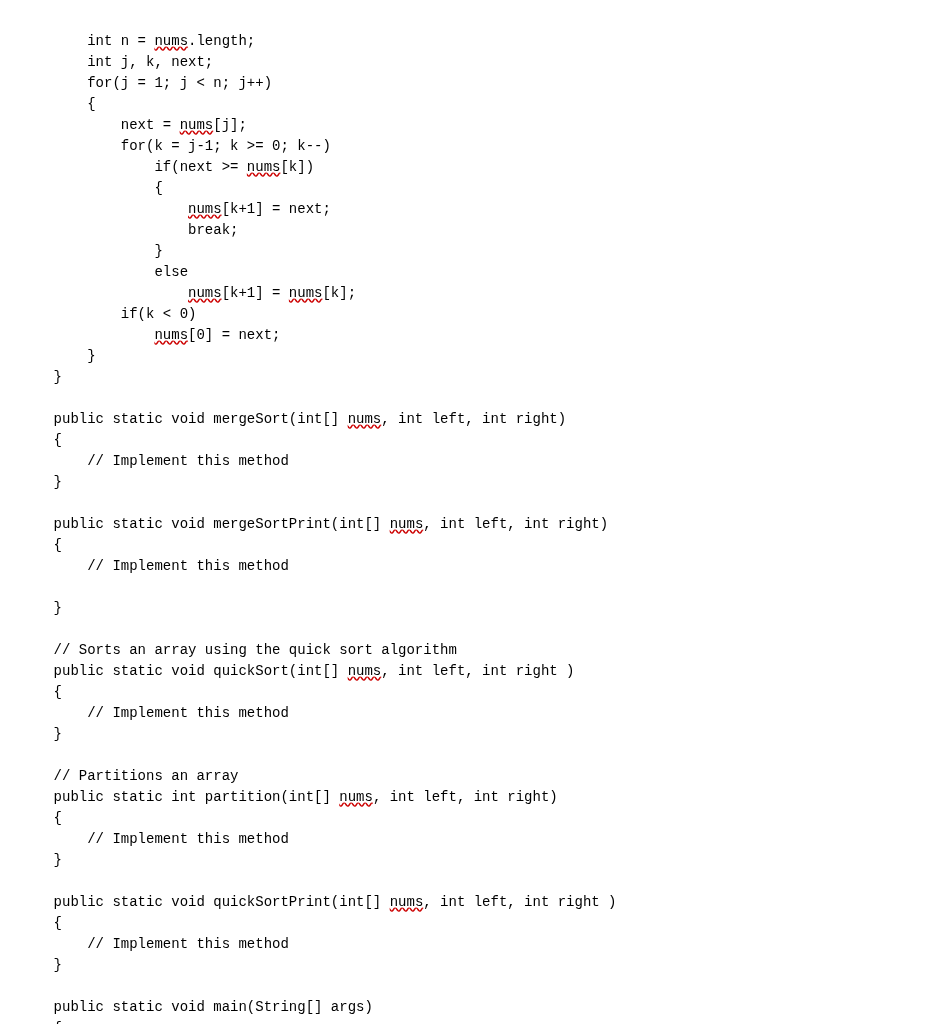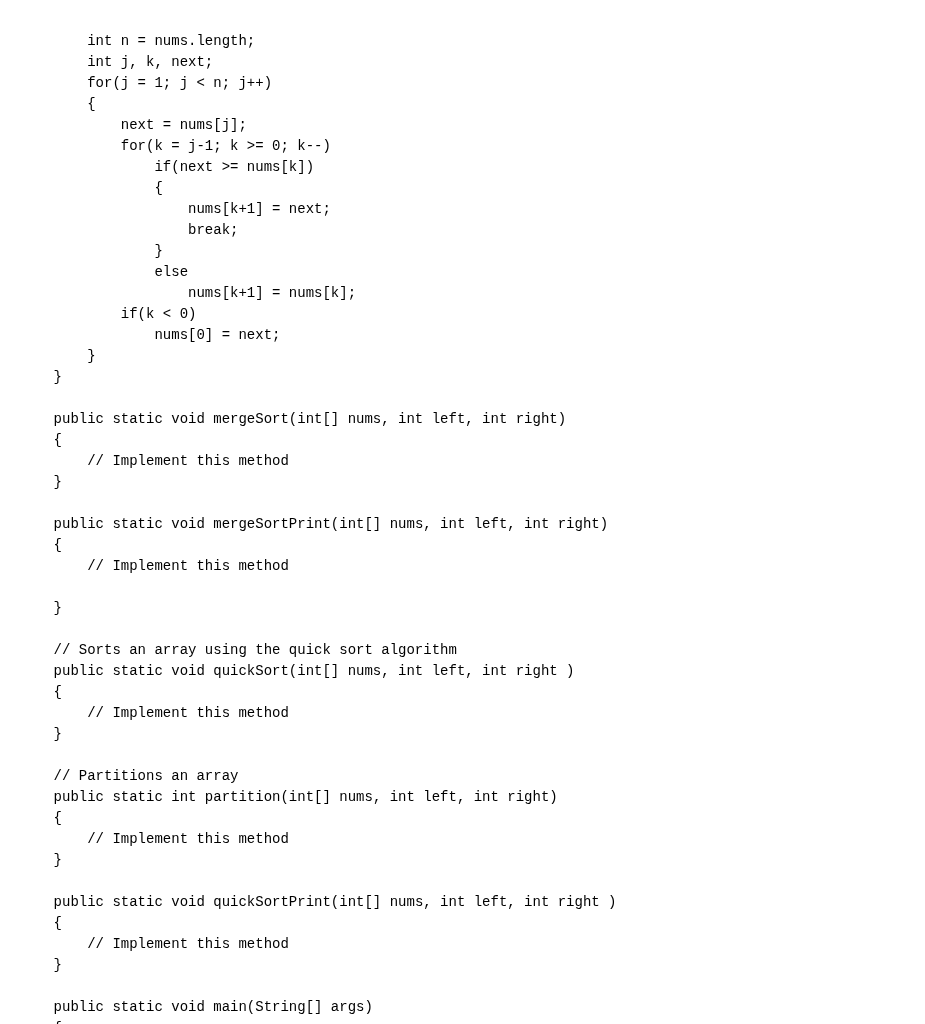--- a/index.html
+++ b/index.html
@@ -22,20 +22,21 @@
       white-space: pre;
       tab-size: 4;
     }
 
     .code-line {
       display: block;
       min-height: 1.5em;
     }
 
     .underline-red {
+      text-decoration: underline;
       text-decoration-color: #cc0000;
       text-decoration-style: wavy;
     }
   </style>
 </head>
 <body>
 
 <div class="code-container" id="code-container">
 <div class="code-line"><span>        int n = </span><span class="underline-red">nums</span><span>.length;</span></div><div class="code-line"><span>        int j, k, next;</span></div><div class="code-line"><span>        for(j = 1; j &lt; n; j++)</span></div><div class="code-line"><span>        {</span></div><div class="code-line"><span>            next = </span><span class="underline-red">nums</span><span>[j];</span></div><div class="code-line"><span>            for(k = j-1; k &gt;= 0; k--)</span></div><div class="code-line"><span>                if(next &gt;= </span><span class="underline-red">nums</span><span>[k])</span></div><div class="code-line"><span>                {</span></div><div class="code-line"><span>                    </span><span class="underline-red">nums</span><span>[k+1] = next;</span></div><div class="code-line"><span>                    break;</span></div><div class="code-line"><span>                }</span></div><div class="code-line"><span>                else</span></div><div class="code-line"><span>                    </span><span class="underline-red">nums</span><span>[k+1] = </span><span class="underline-red">nums</span><span>[k];</span></div><div class="code-line"><span>            if(k &lt; 0)</span></div><div class="code-line"><span>                </span><span class="underline-red">nums</span><span>[0] = next;</span></div><div class="code-line"><span>        }</span></div><div class="code-line"><span>    }</span></div><div class="code-line"></div><div class="code-line"><span>    public static void mergeSort(int[] </span><span class="underline-red">nums</span><span>, int left, int right)</span></div><div class="code-line"><span>    {</span></div><div class="code-line"><span>        // Implement this method</span></div><div class="code-line"><span>    }</span></div><div class="code-line"></div><div class="code-line"><span>    public static void mergeSortPrint(int[] </span><span class="underline-red">nums</span><span>, int left, int right)</span></div><div class="code-line"><span>    {</span></div><div class="code-line"><span>        // Implement this method</span></div><div class="code-line"></div><div class="code-line"><span>    }</span></div><div class="code-line"></div><div class="code-line"><span>    // Sorts an array using the quick sort algorithm</span></div><div class="code-line"><span>    public static void quickSort(int[] </span><span class="underline-red">nums</span><span>, int left, int right )</span></div><div class="code-line"><span>    {</span></div><div class="code-line"><span>        // Implement this method</span></div><div class="code-line"><span>    }</span></div><div class="code-line"></div><div class="code-line"><span>    // Partitions an array</span></div><div class="code-line"><span>    public static int partition(int[] </span><span class="underline-red">nums</span><span>, int left, int right)</span></div><div class="code-line"><span>    {</span></div><div class="code-line"><span>        // Implement this method</span></div><div class="code-line"><span>    }</span></div><div class="code-line"></div><div class="code-line"><span>    public static void quickSortPrint(int[] </span><span class="underline-red">nums</span><span>, int left, int right )</span></div><div class="code-line"><span>    {</span></div><div class="code-line"><span>        // Implement this method</span></div><div class="code-line"><span>    }</span></div><div class="code-line"></div><div class="code-line"><span>    public static void main(String[] args)</span></div><div class="code-line"><span>    {</span></div></div>
 

